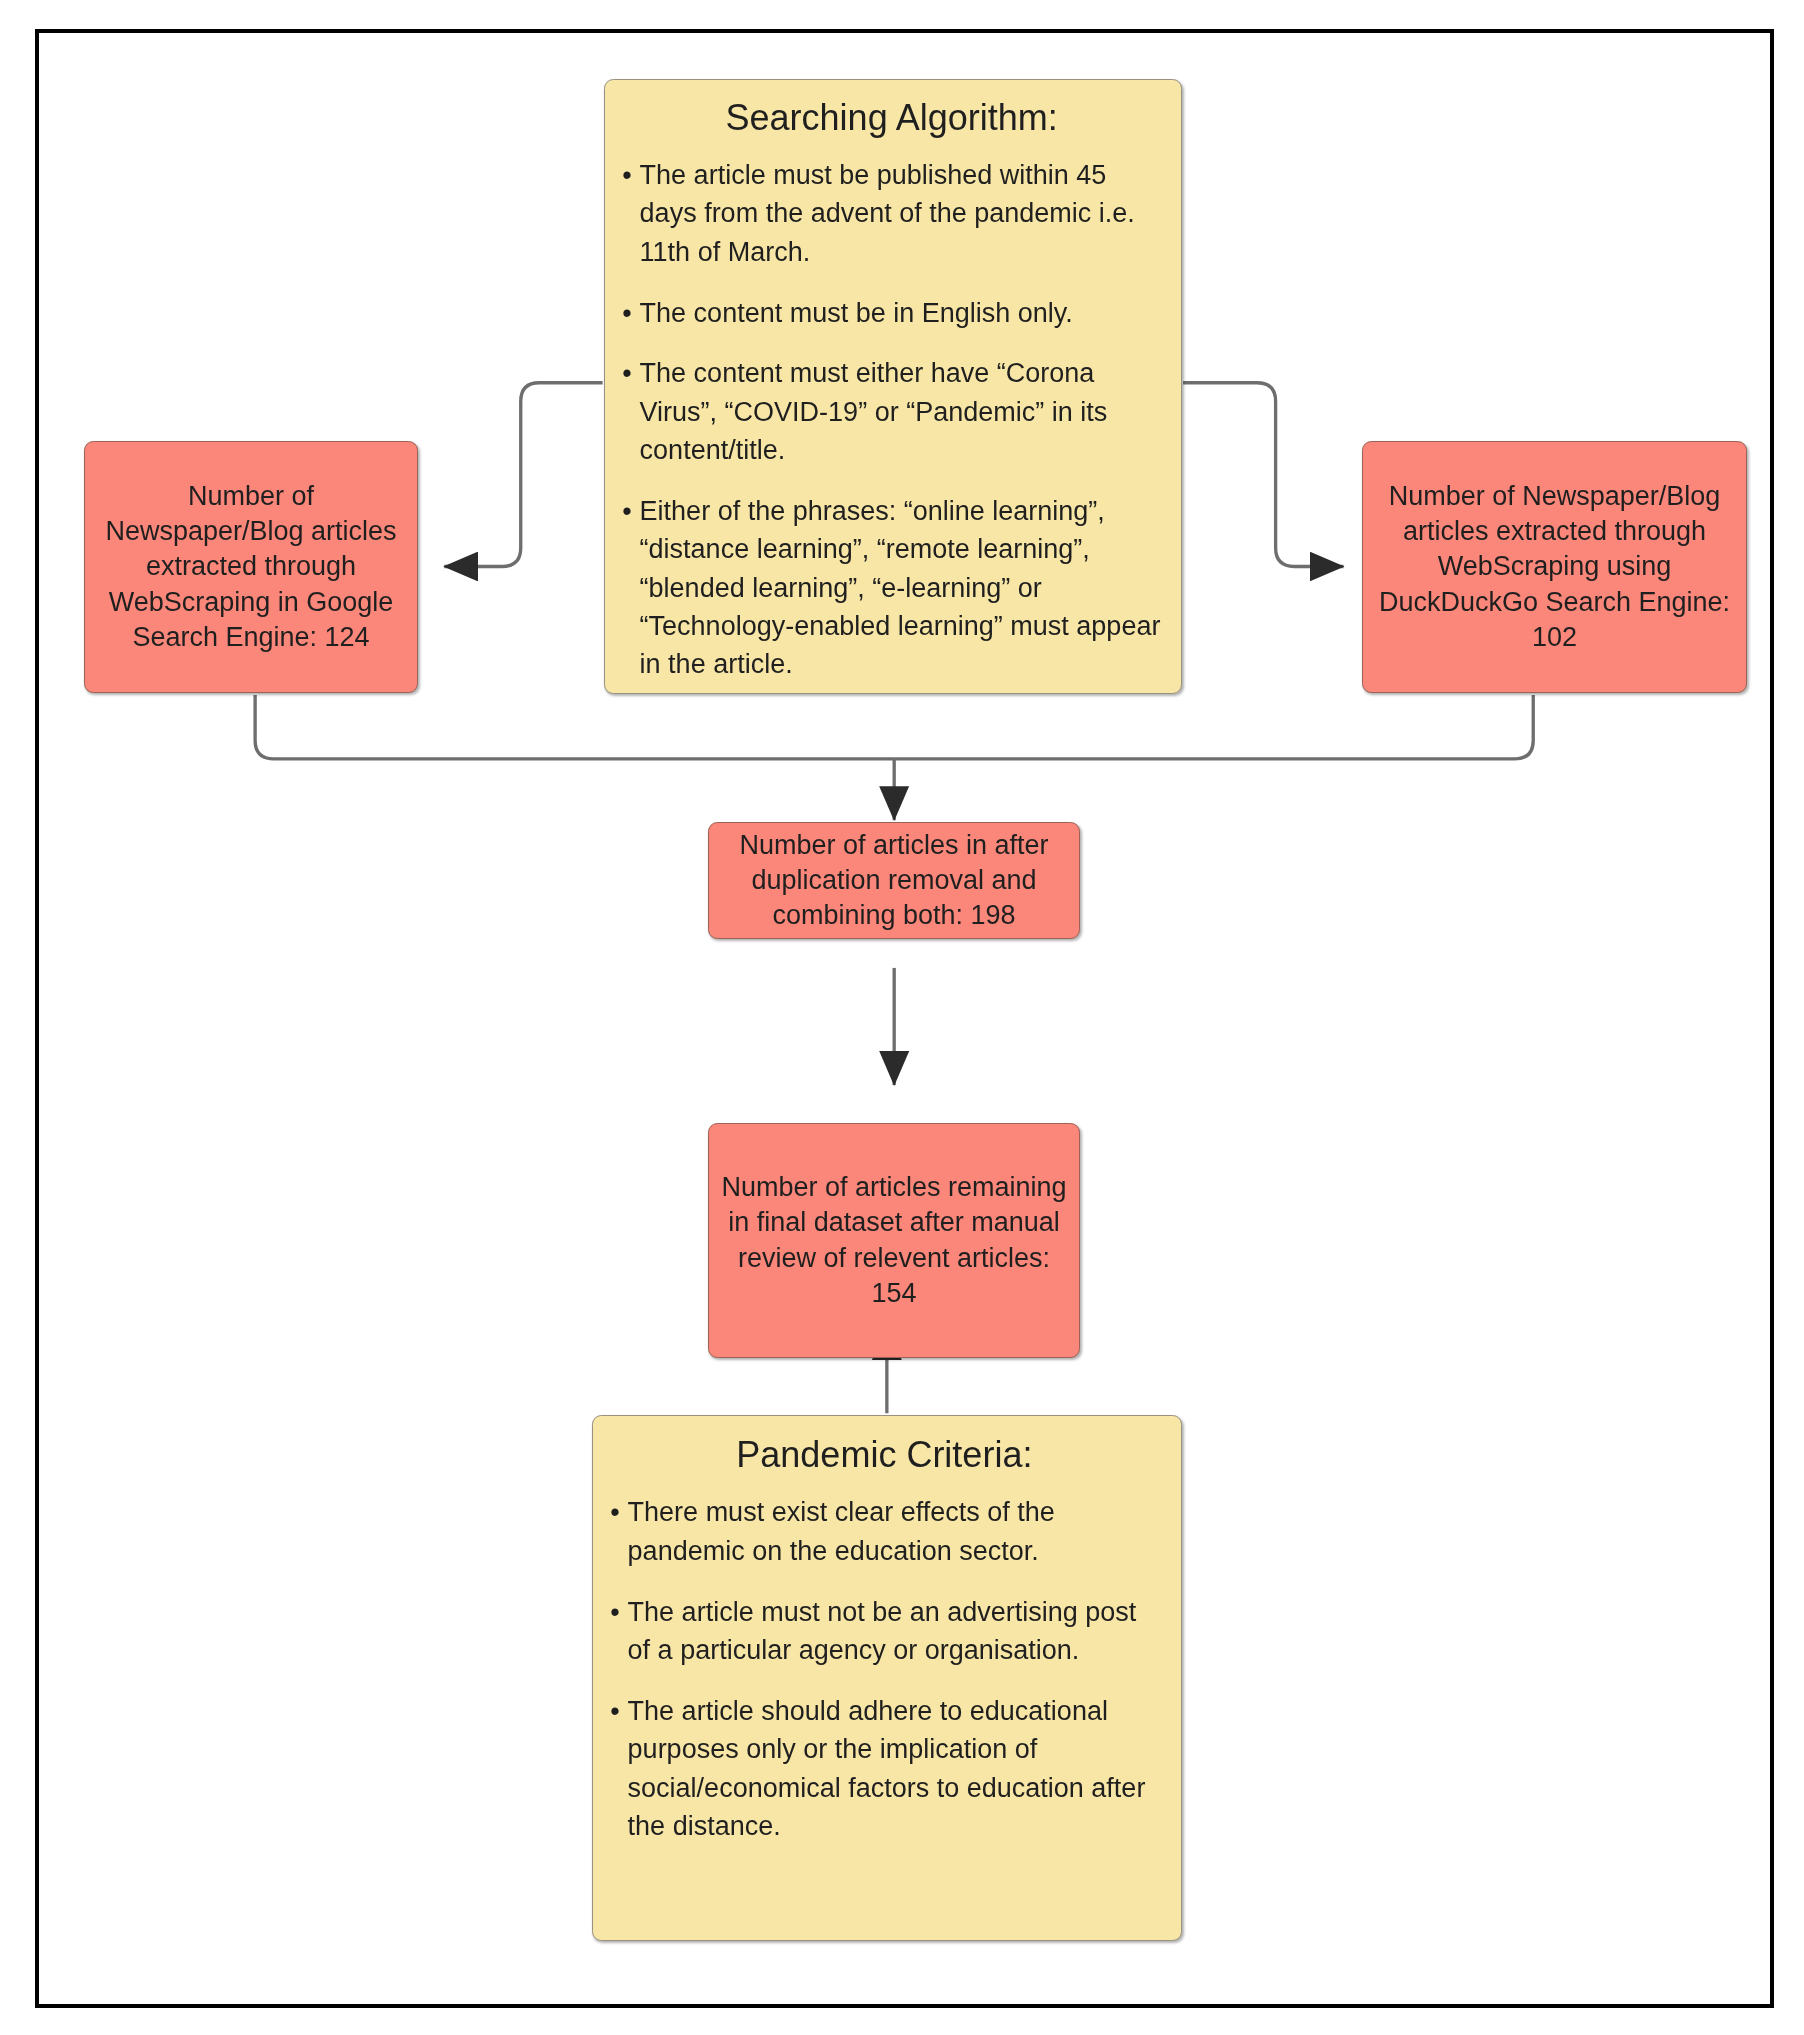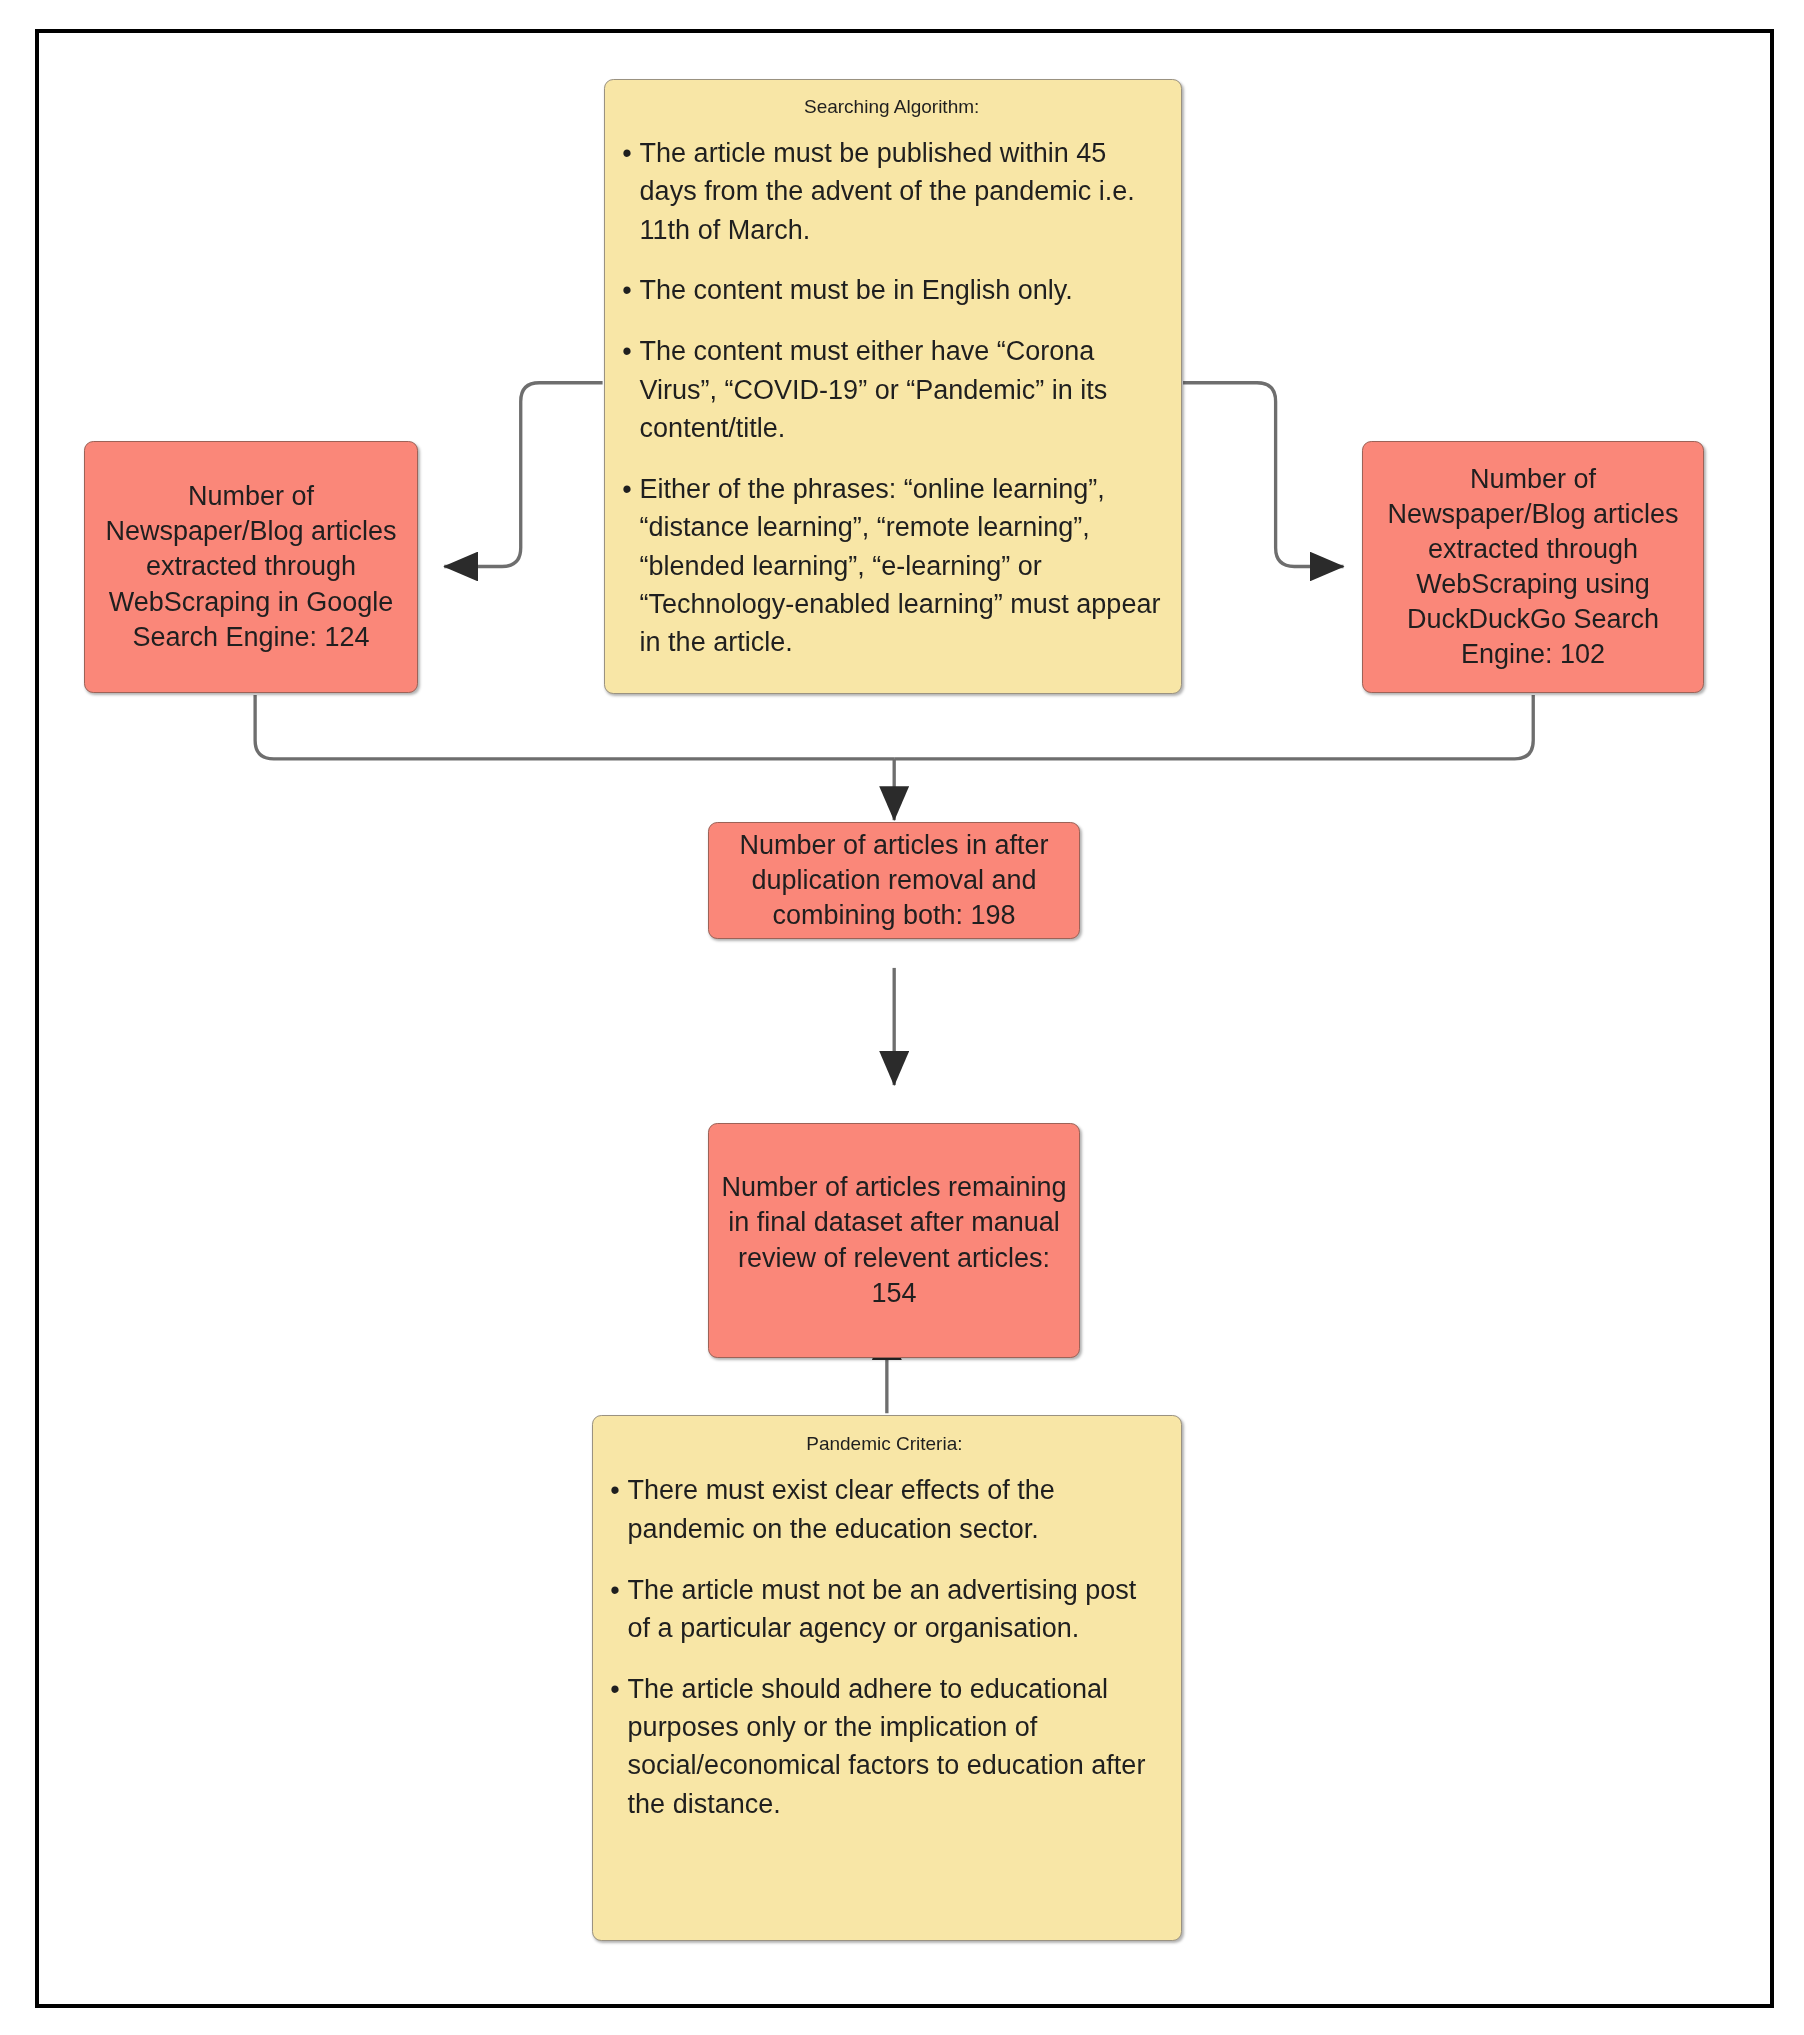--- a/index.html
+++ b/index.html
@@ -86,21 +86,21 @@
 
   
   .yellow-body {
     width: 100%;
     height: 100%;
     box-sizing: border-box;
     padding: 14.6px 20px 14.6px 17.3px;
   }
   .crit-title {
     text-align: center;
-    font-size: 19px;
+    font-size: 36px;
     line-height: 1.3;
     margin: 0 0 14.6px 0;
     color: #1f1f1f;
   }
   .crit-list {
     margin: 0;
     padding: 0;
     list-style: none;
   }
   .crit-item {
@@ -118,21 +118,21 @@
     font-size: 27px;
     line-height: 1.42;
   }
   .crit-label {
     flex: 1 1 auto;
   }
 
   
   #node-search-algorithm { left: 604px;  top: 79px;  width: 578px;  height: 615px; }
   #node-google          { left: 84px;  top: 441px;  width: 334px;  height: 252px; }
-  #node-duckduckgo      { left: 1362px; top: 441px;  width: 342px;  height: 252px; }
+  #node-duckduckgo      { left: 1362px; top: 441px;  width: 385px;  height: 252px; }
   #node-dedup           { left: 708px; top: 822px; width: 372px;  height: 117px; }
   #node-final           { left: 708px; top: 1087px; width: 372px;  height: 235px; margin-top: 36px; }
   #node-inclusion       { left: 592px;  top: 1415px; width: 590px;  height: 526px; }
 
   
   #node-inclusion .yellow-body { padding: 16px 22.6px 16px 17.3px; }
 </style>
 </head>
 <body>
 

